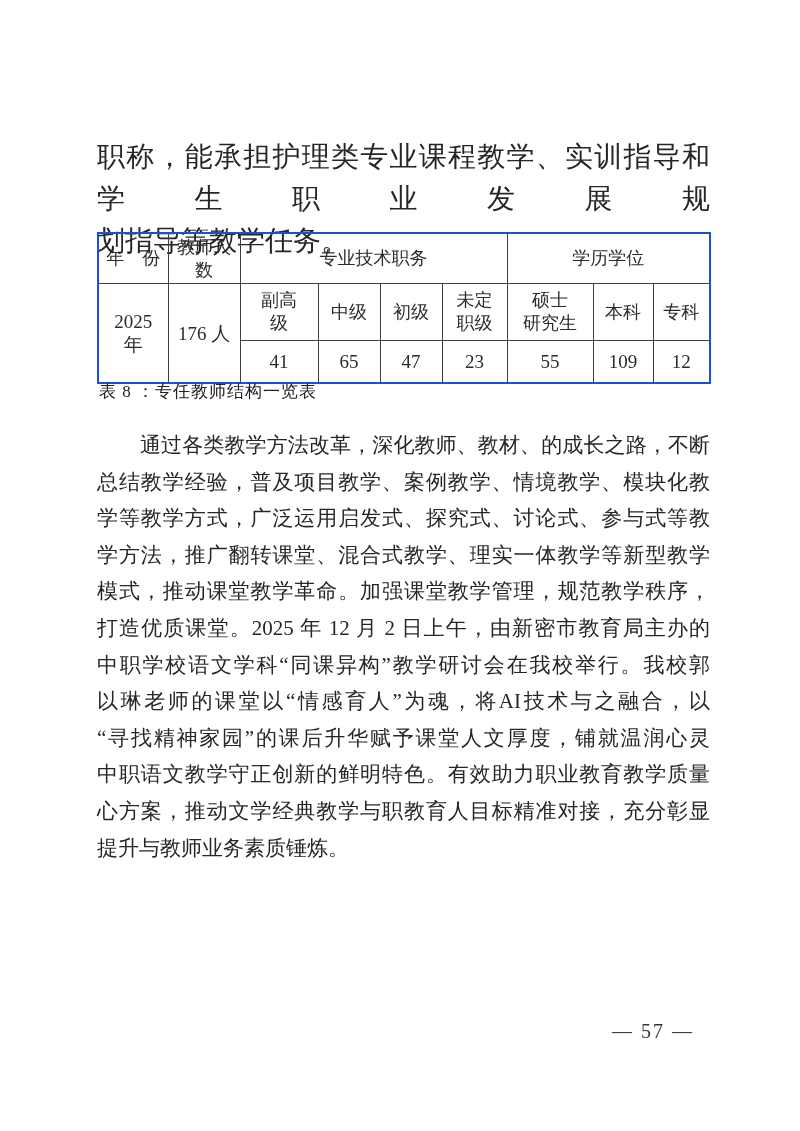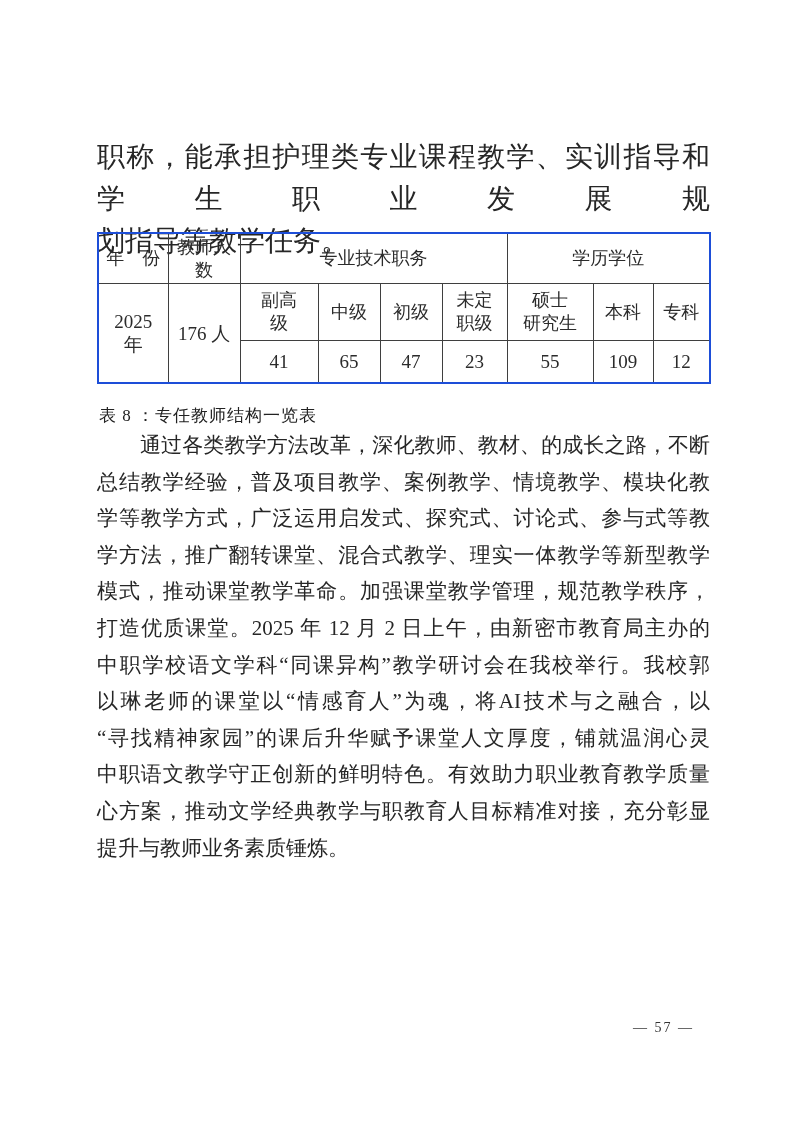--- a/index.html
+++ b/index.html
@@ -50,27 +50,27 @@
     padding:1px 2px;
     overflow:hidden;
   }
   table.struct{border:2px solid #1d4ed8;padding-left:32px;}
   tr.r1 td{height:47px;}
   tr.r2 td{height:54px;}
   tr.r3 td{height:39px;font-size:19px;margin-top:19px;}
   td.bignum{font-size:19px;}
 
   .caption{
-    position:absolute;left:99px;top:404px;
+    position:absolute;left:99px;top:380px;
     font-size:17px;letter-spacing:1px;color:#222;
   }
 
   .pagenum{
     position:absolute;top:1020px;right:106px;
-    font-size:14px;color:#333;letter-spacing:2px;
+    font-size:20px;color:#333;letter-spacing:2px;
   }
 </style>
 </head>
 <body>
 
 <div class="page">
 
   <div class="intro">
     <div class="line full">职称，能承担护理类专业课程教学、实训指导和学生职业发展规</div>
     <div class="line last">划指导等教学任务。</div>

